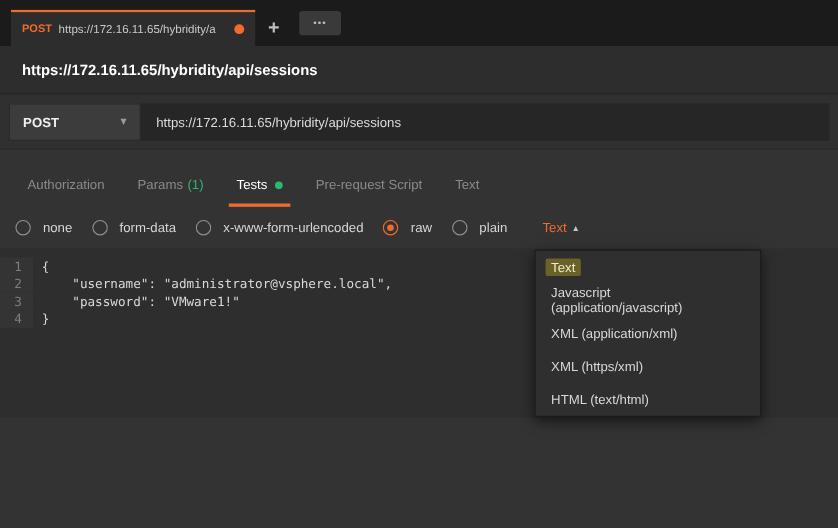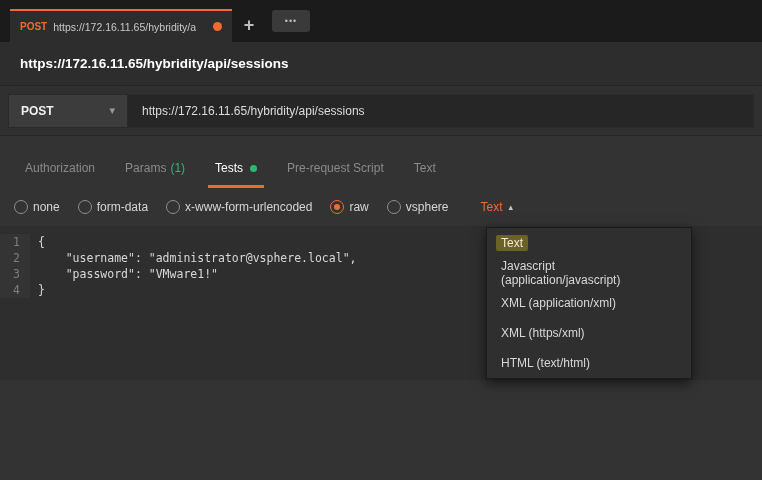--- a/index.html
+++ b/index.html
@@ -69,21 +69,21 @@
   .rtab.active::after {
     content:""; position:absolute; left:8px; right:8px; bottom:0;
     height:3px; background:#f26b2e;
   }
   .green-dot { width:7px; height:7px; border-radius:50%; background:#2cb96f; margin-left:7px; }
   
   .modes {
     height:38px; display:flex; align-items:center; padding:0 14px; gap:18px;
     background:#333333; font-size:12px; color:#d6d6d6;
   }
-  .mode { display:flex; align-items:center; gap:5px; cursor:default; }
+  .mode { display:flex; align-items:center; gap:11px; cursor:default; }
   .radio {
     width:14px; height:14px; border-radius:50%; border:1px solid #8f8f8f;
     display:flex; align-items:center; justify-content:center; background:transparent;
   }
   .mode.sel .radio { border-color:#f26b2e; }
   .radio .inner { width:6px; height:6px; border-radius:50%; background:transparent; }
   .mode.sel .radio .inner { background:#f26b2e; }
   .rawtype {
     margin-left:14px; display:flex; align-items:center; gap:6px;
     color:#f26b2e; font-size:12px; cursor:default;
@@ -189,21 +189,21 @@
     <div class="mode sel">
       <span class="radio">
           <span class="inner"></span>
         </span>
       <span>raw</span>
     </div>
     <div class="mode">
       <span class="radio">
           <span class="inner"></span>
         </span>
-      <span>vsphere</span>
+      <span>plain</span>
     </div>
     <div class="rawtype">
       <span>Text</span>
       <span class="caret">▴</span>
     </div>
   </div>
 
   <div class="editor">
     <div class="ed-line">
       <span class="ln">1</span>

